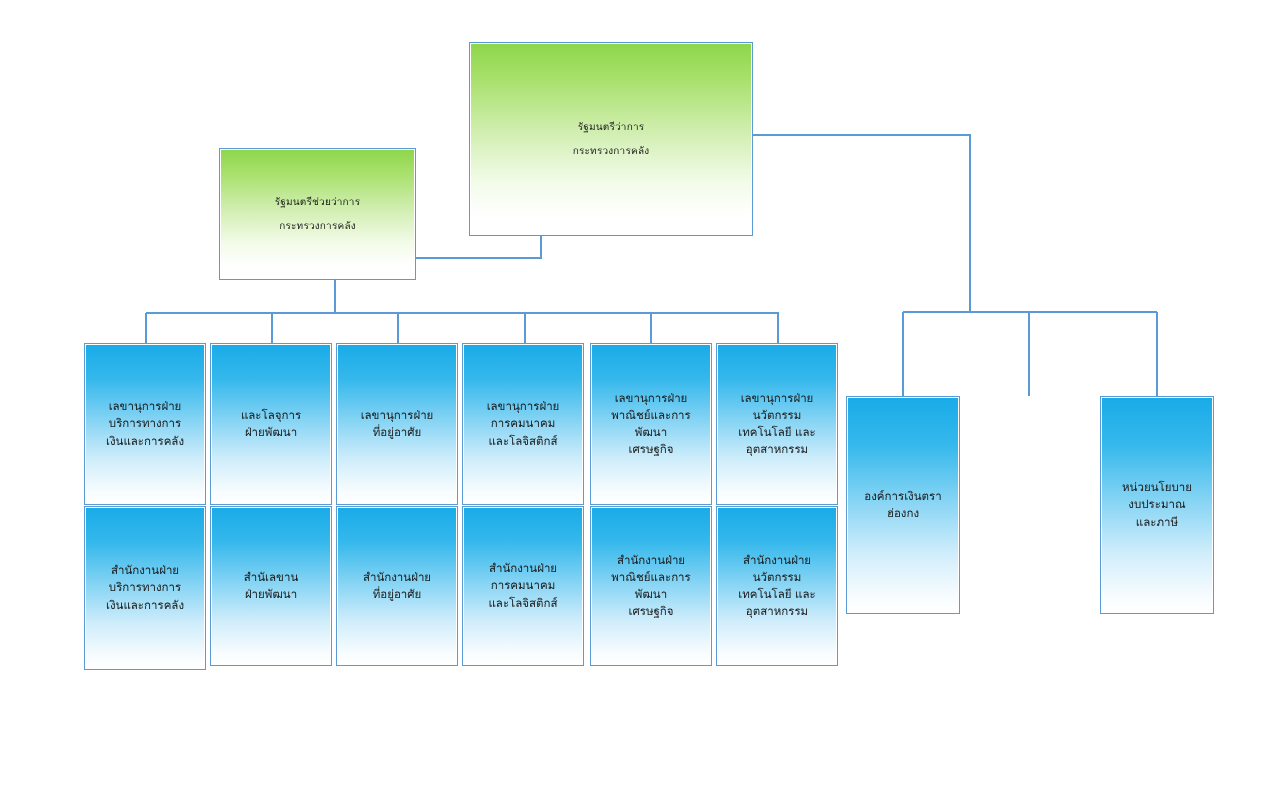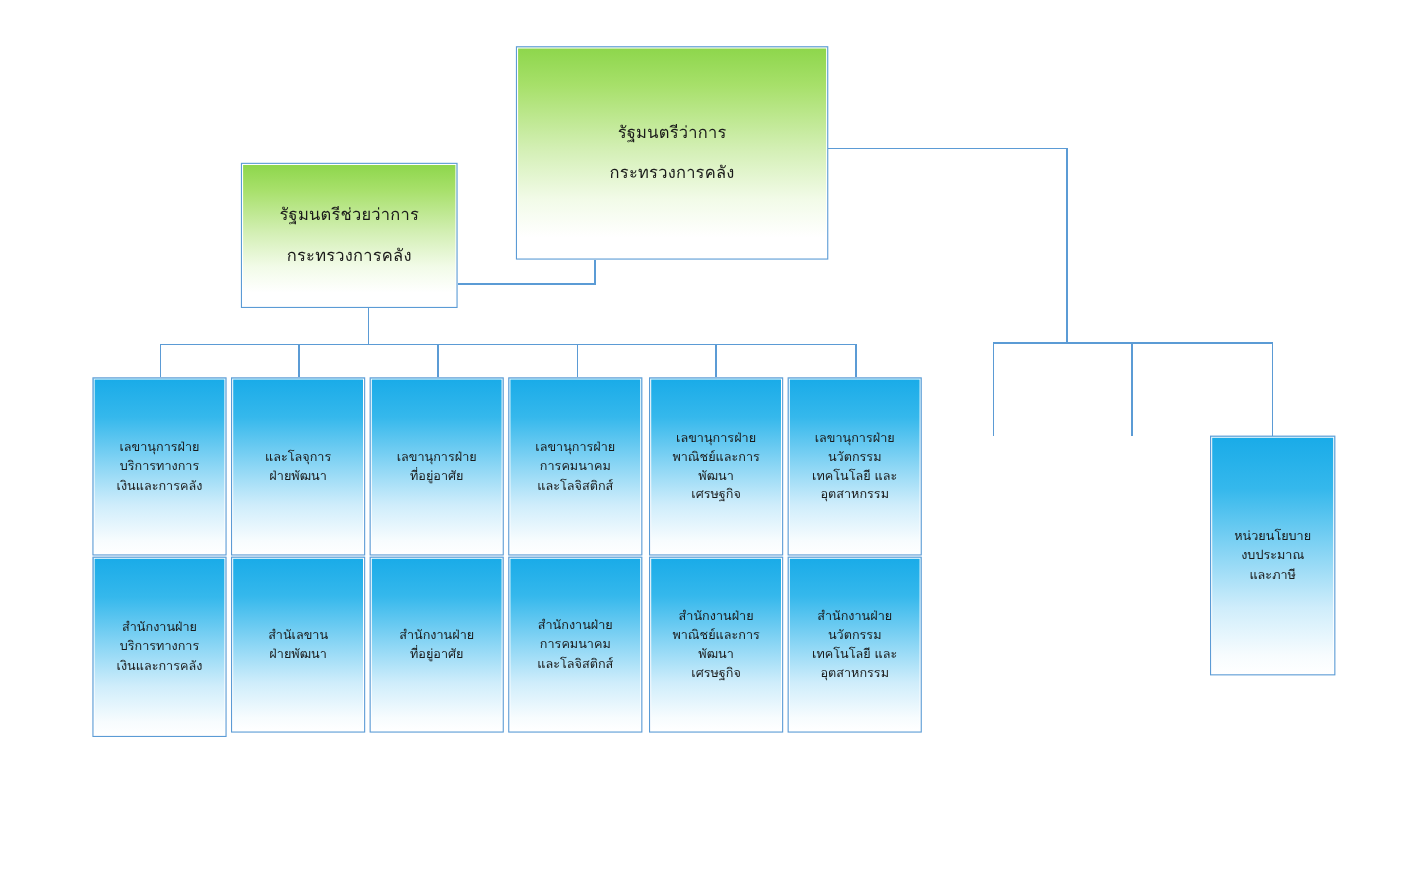--- a/index.html
+++ b/index.html
@@ -46,21 +46,21 @@
   .node-unit {
     background: linear-gradient(to bottom, #19ABE8 0%, #35B8EC 22%, #86D4F4 48%, #CFEDFB 72%, #F7FCFE 92%, #FFFFFF 100%);
     box-shadow: inset 0 0 0 1px #ffffff;
   }
   .node-label {
     display: block;
     white-space: pre-line;
     line-height: 1.55;
   }
   .exec-text {
-    font-size: 15px;
+    font-size: 10px;
     line-height: 2.45;
     letter-spacing: 0.2px;
   }
   .unit-text {
     font-size: 11.5px;
     line-height: 1.5;
   }
   .tall-text {
     font-size: 11.5px;
     line-height: 1.5;
@@ -175,19 +175,23 @@
 พัฒนา
 เศรษฐกิจ</span>
   </div>
   <div class="node node-unit row2" style="left:716px;">
     <span class="node-label tall-text">สำนักงานฝ่าย
 นวัตกรรม
 เทคโนโลยี และ
 อุตสาหกรรม</span>
   </div>
 
+  <div class="node node-unit rightcol" style="left:846px;">
+    <span class="node-label unit-text">องค์การเงินตรา
+ฮ่องกง</span>
+  </div>
   <div class="node node-unit rightcol" style="left:1100px;">
     <span class="node-label unit-text">หน่วยนโยบาย
 งบประมาณ
 และภาษี</span>
   </div>
 
 </div>
 
 </body></html>

